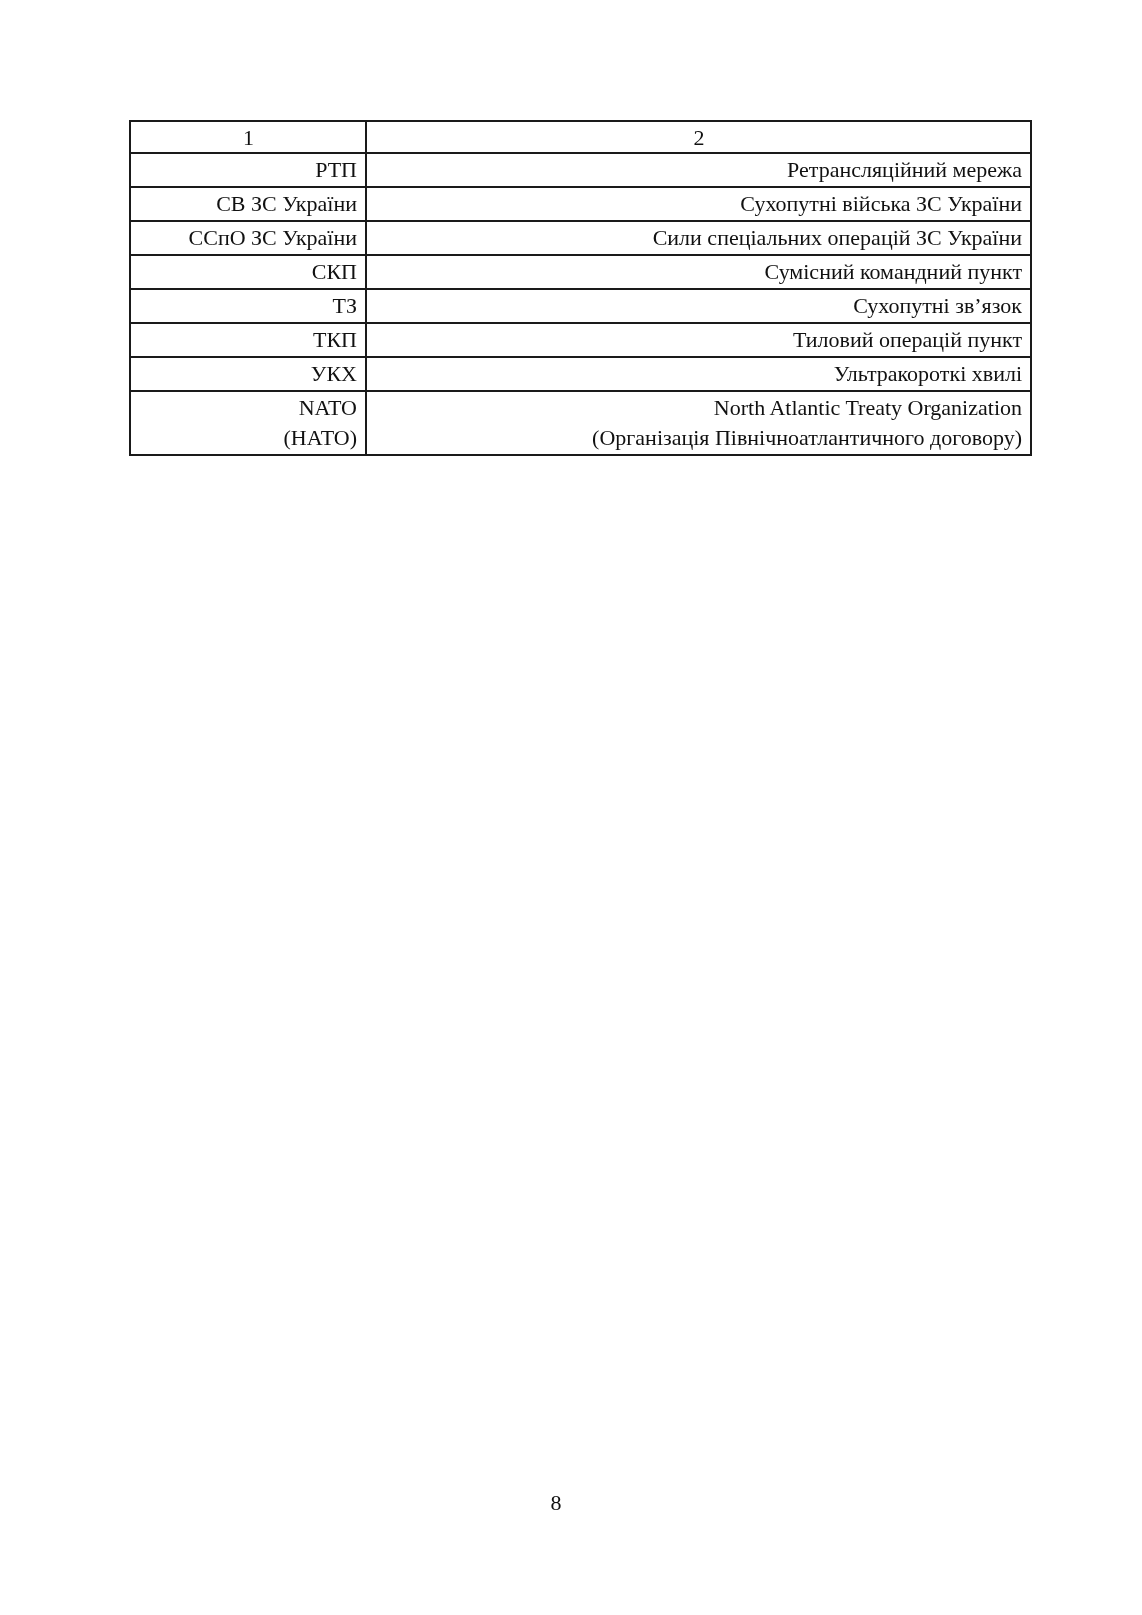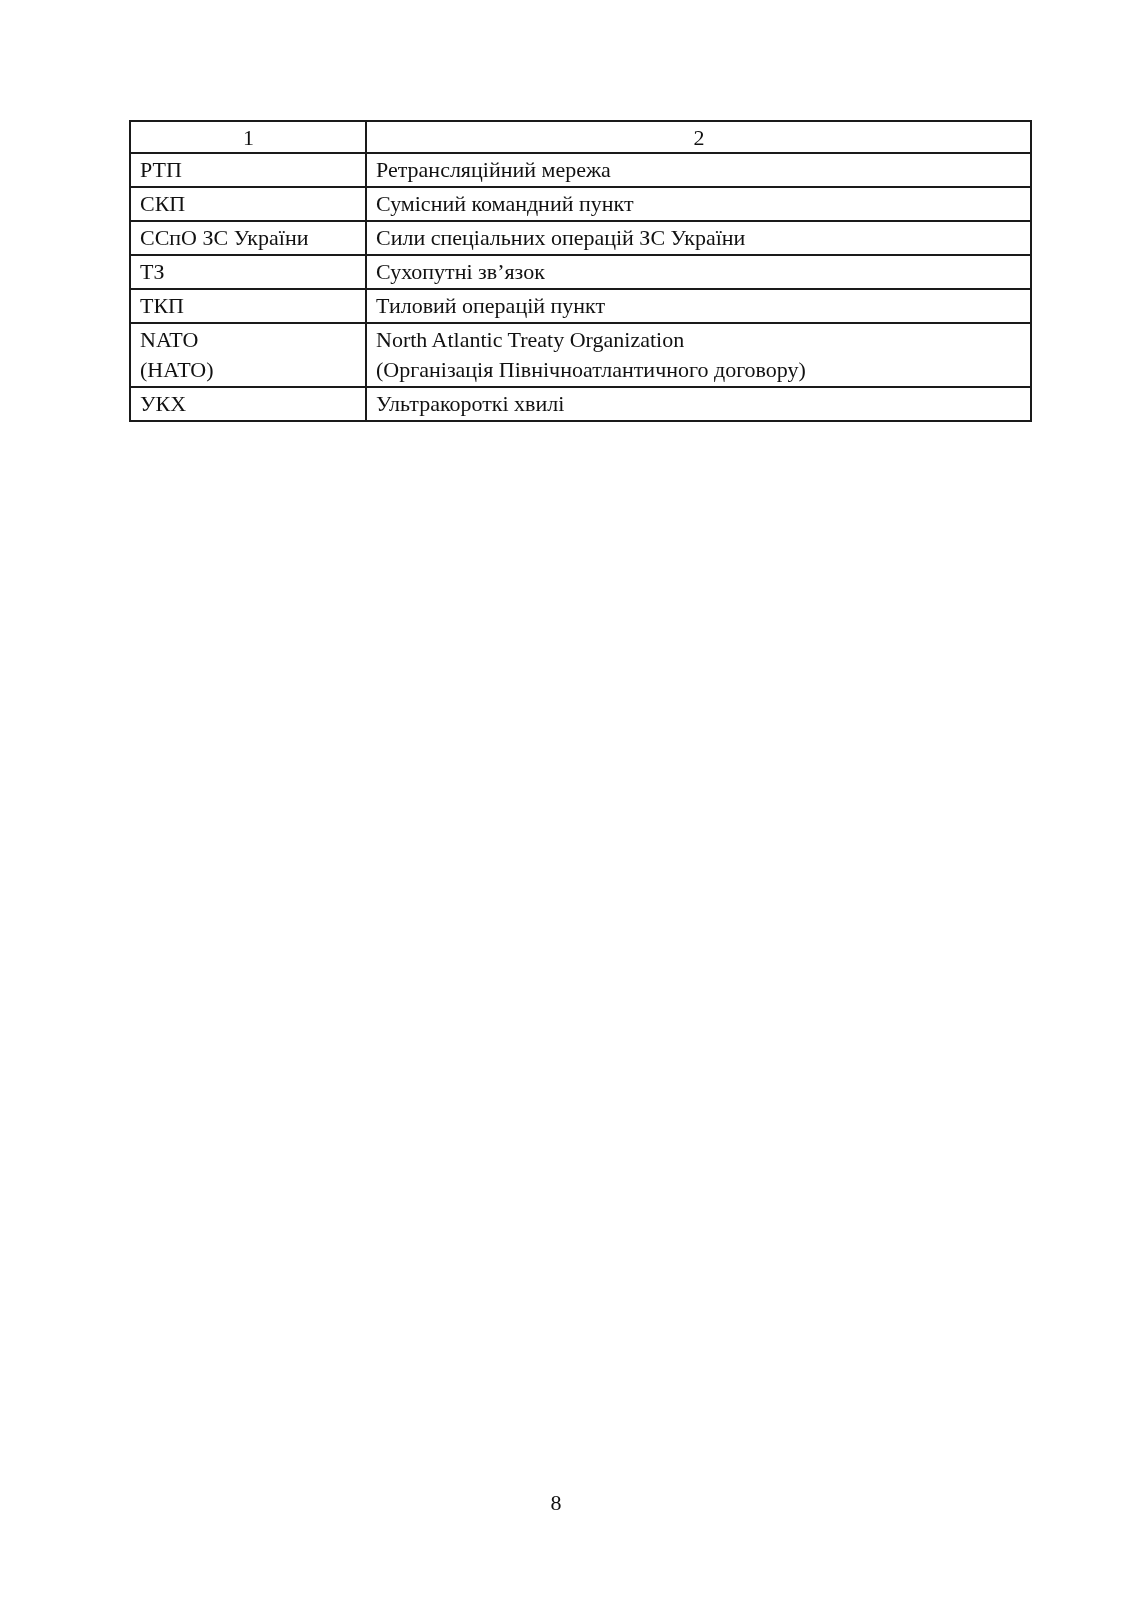--- a/index.html
+++ b/index.html
@@ -35,21 +35,21 @@
     padding: 1px 8px 1px 9px;
     vertical-align: middle;
     white-space: nowrap;
     overflow: hidden;
   }
   .abbr-table th {
     text-align: center;
     height: 28px;
   }
   .abbr-table td {
-    text-align: left;
+    text-align: right;
     height: 28px;
   }
   .abbr-table td div {
     line-height: 30px;
   }
   .page-number {
     position: absolute;
     left: 0;
     right: 30px;
     top: 1490px;
@@ -78,66 +78,74 @@
         <tr>
           <td>
             <div>РТП</div>
           </td>
           <td>
             <div>Ретрансляційний мережа</div>
           </td>
         </tr>
         <tr>
           <td>
-            <div>СКП</div>
+            <div>СВ ЗС України</div>
           </td>
           <td>
-            <div>Сумісний командний пункт</div>
+            <div>Сухопутні війська ЗС України</div>
           </td>
         </tr>
         <tr>
           <td>
             <div>ССпО ЗС України</div>
           </td>
           <td>
             <div>Сили спеціальних операцій ЗС України</div>
+          </td>
+        </tr>
+        <tr>
+          <td>
+            <div>СКП</div>
+          </td>
+          <td>
+            <div>Сумісний командний пункт</div>
           </td>
         </tr>
         <tr>
           <td>
             <div>ТЗ</div>
           </td>
           <td>
             <div>Сухопутні зв’язок</div>
           </td>
         </tr>
         <tr>
           <td>
             <div>ТКП</div>
           </td>
           <td>
             <div>Тиловий операцій пункт</div>
           </td>
         </tr>
         <tr>
           <td>
+            <div>УКХ</div>
+          </td>
+          <td>
+            <div>Ультракороткі хвилі</div>
+          </td>
+        </tr>
+        <tr>
+          <td>
             <div>NATO</div>
             <div>(НАТО)</div>
           </td>
           <td>
             <div>North Atlantic Treaty Organization</div>
             <div>(Організація Північноатлантичного договору)</div>
-          </td>
-        </tr>
-        <tr>
-          <td>
-            <div>УКХ</div>
-          </td>
-          <td>
-            <div>Ультракороткі хвилі</div>
           </td>
         </tr>
       </tbody>
   </table>
 
   <div class="page-number">8</div>
 
 </div>
 
 </body></html>

